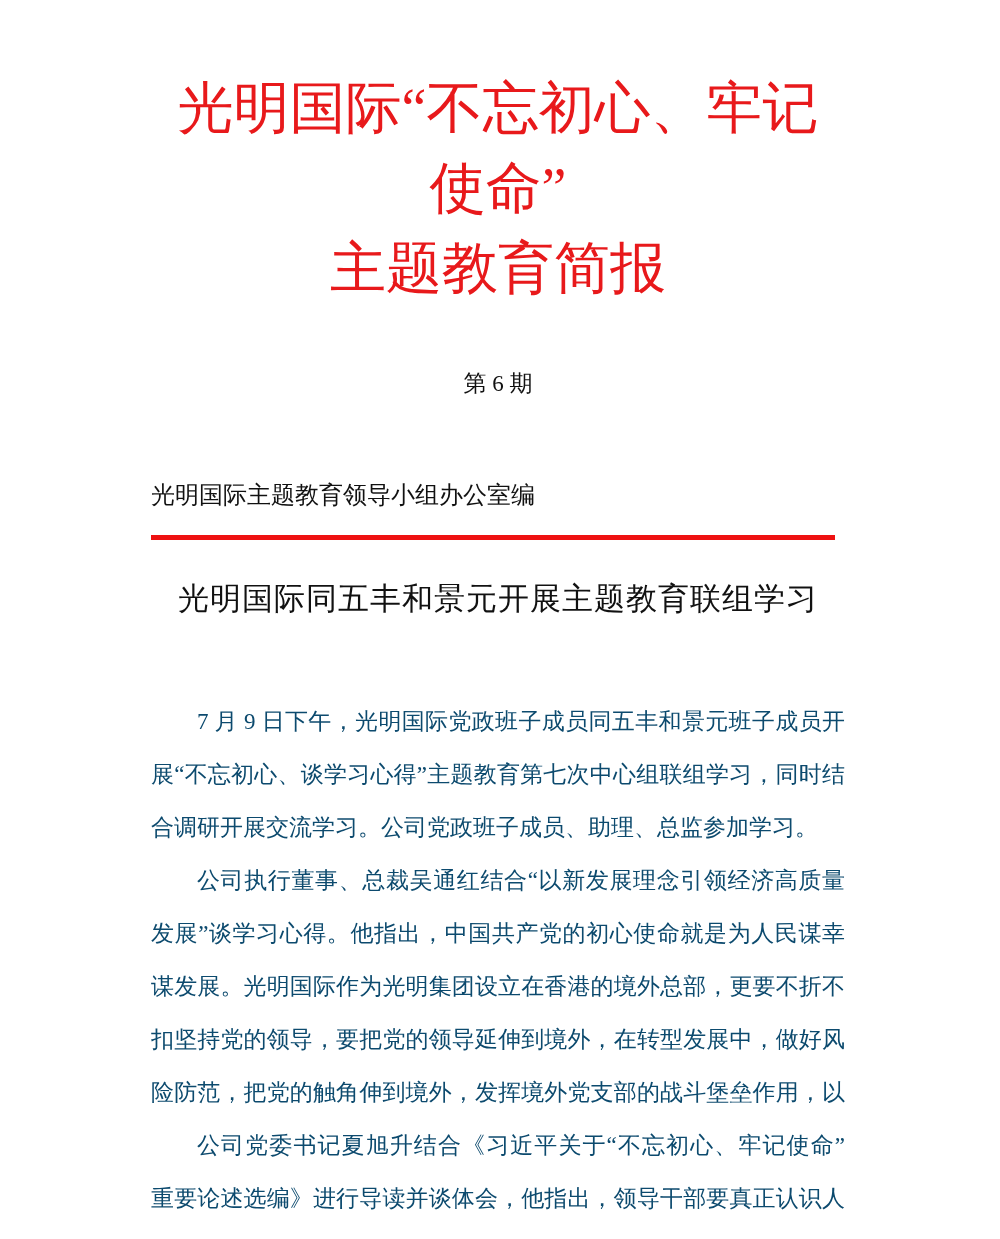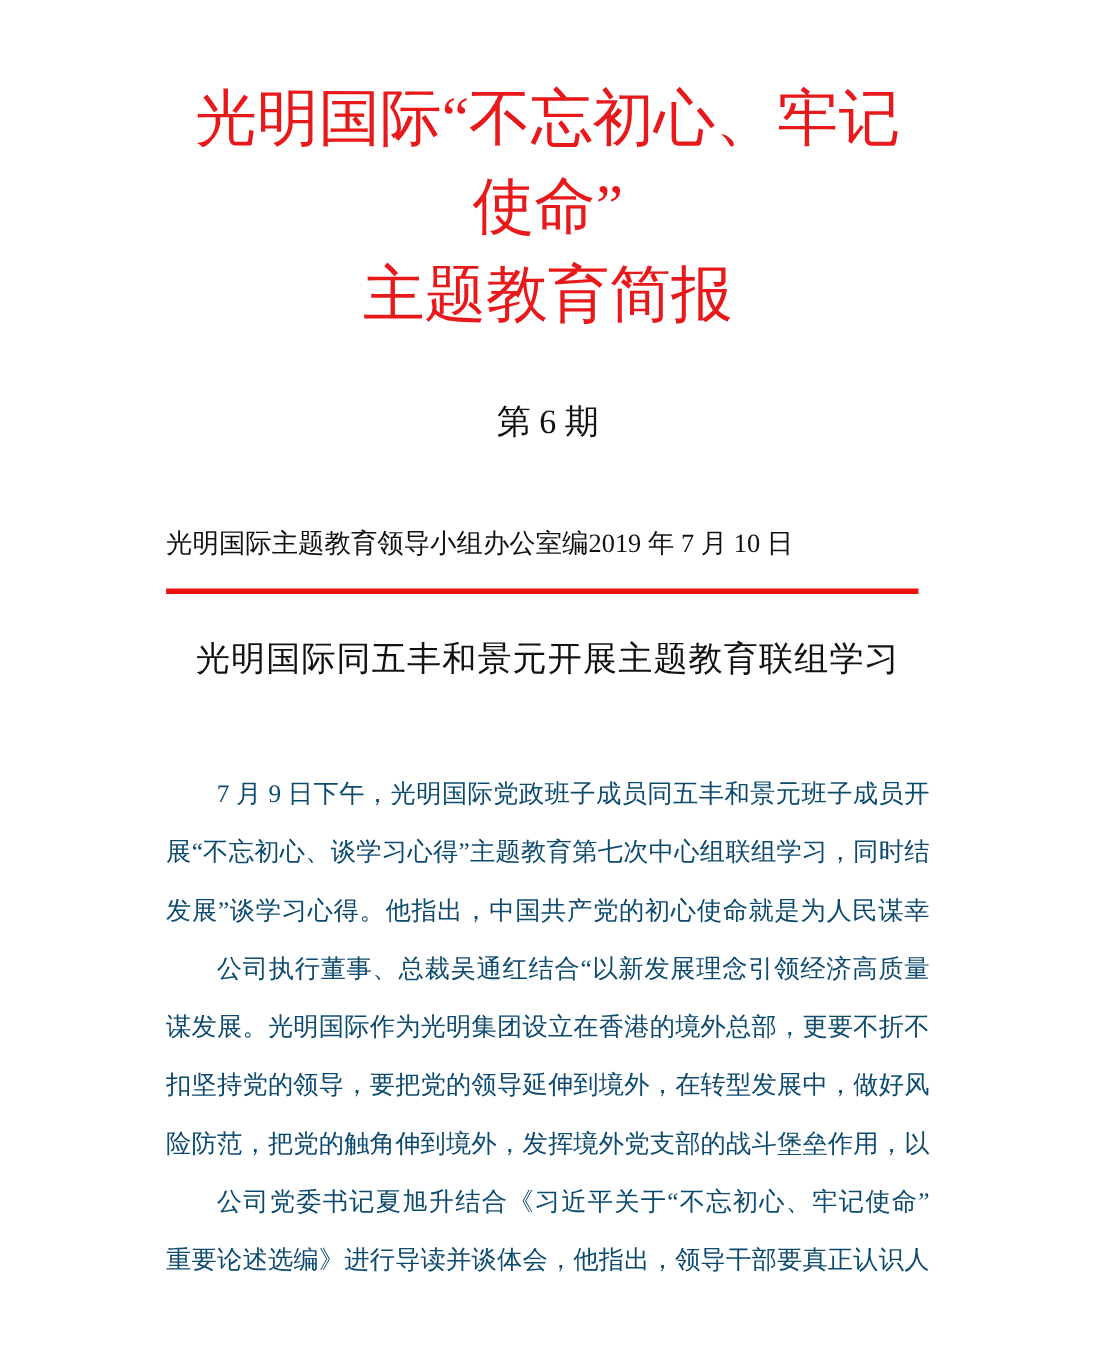--- a/index.html
+++ b/index.html
@@ -23,21 +23,21 @@
     margin: 68px 0 0 0;
     font-size: 56px;
     line-height: 80px;
     font-weight: normal;
     text-align: center;
     color: #e8191b;
   }
   .title-line { display: block; }
   .issue {
     margin-top: 56px;
-    font-size: 31px;
+    font-size: 23px;
     line-height: 40px;
     text-align: center;
     color: #111111;
   }
   .meta-row {
     margin-top: 74px;
     display: flex;
     justify-content: flex-start;
     align-items: baseline;
     font-size: 24px;
@@ -87,32 +87,32 @@
 
   <h1 class="doc-title">
     <span class="title-line">光明国际“不忘初心、牢记使命”</span>
     <span class="title-line">主题教育简报</span>
   </h1>
 
   <div class="issue">第 6 期</div>
 
   <div class="meta-row">
     <span class="editor">光明国际主题教育领导小组办公室编</span>
-    <span class="date">2019 年 7 月 10 日</span>
   </div>
 
   <div class="red-rule"></div>
 
   <h2 class="headline">光明国际同五丰和景元开展主题教育联组学习</h2>
 
   <div class="body-text">
       <div class="body-line jst ind">7 月 9 日下午，光明国际党政班子成员同五丰和景元班子成员开</div>
       <div class="body-line jst">展“不忘初心、谈学习心得”主题教育第七次中心组联组学习，同时结</div>
+      <div class="body-line">合调研开展交流学习。公司党政班子成员、助理、总监参加学习。</div>
+      <div class="body-line jst ind">公司执行董事、总裁吴通红结合“以新发展理念引领经济高质量</div>
       <div class="body-line jst">发展”谈学习心得。他指出，中国共产党的初心使命就是为人民谋幸</div>
-      <div class="body-line jst ind">公司执行董事、总裁吴通红结合“以新发展理念引领经济高质量</div>
       <div class="body-line jst">谋发展。光明国际作为光明集团设立在香港的境外总部，更要不折不</div>
       <div class="body-line jst">扣坚持党的领导，要把党的领导延伸到境外，在转型发展中，做好风</div>
       <div class="body-line jst">险防范，把党的触角伸到境外，发挥境外党支部的战斗堡垒作用，以</div>
       <div class="body-line jst ind">公司党委书记夏旭升结合《习近平关于“不忘初心、牢记使命”</div>
       <div class="body-line jst">重要论述选编》进行导读并谈体会，他指出，领导干部要真正认识人</div>
     </div>
 
 </div>
 
 </body></html>

